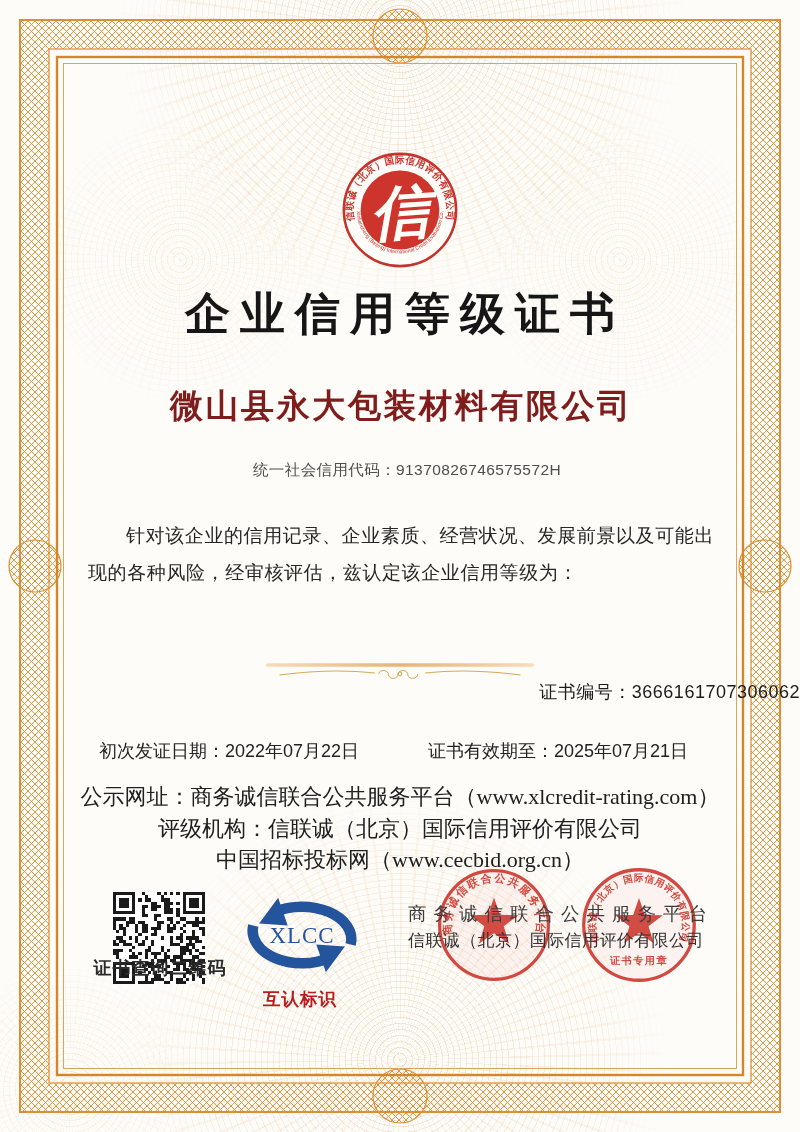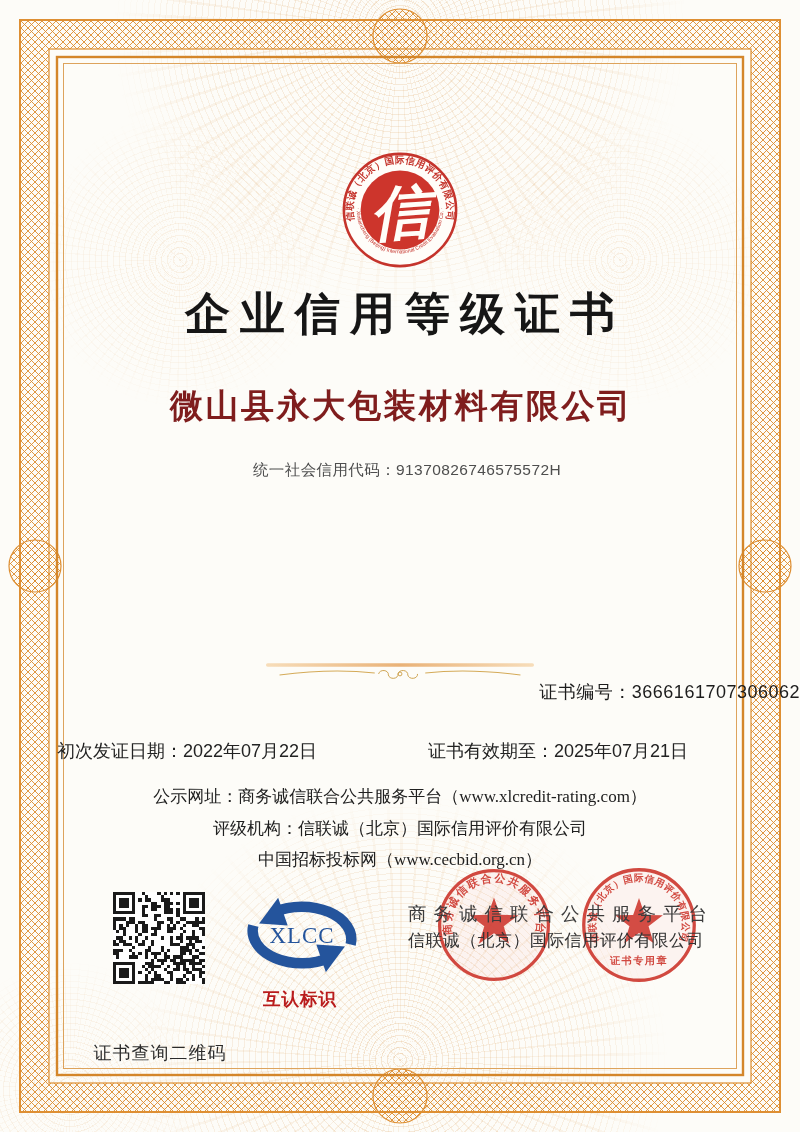--- a/index.html
+++ b/index.html
@@ -37,29 +37,29 @@
   .code-line{top:460px;font-size:15.5px;color:#4e4e4e;letter-spacing:.4px;padding-left:14px;}
   .body-par{top:498px;left:88px;width:626px;font-family:"Liberation Serif","DejaVu Serif",serif;
             font-size:19px;line-height:37px;color:#262626;text-align:justify;
             text-indent:2em;letter-spacing:.6px;}
   .rating{top:568px;font-family:"Liberation Serif","DejaVu Serif",serif;
           font-size:78px;font-weight:700;color:#a21f1c;letter-spacing:15px;margin-left:15px;}
   .flourish{left:264px;top:660px;}
   .certno{top:680px;font-size:18px;color:#1c1c1c;font-weight:500;letter-spacing:.5px;text-align:right;}
 
   .dates-row{top:739px;left:0;right:0;display:flex;justify-content:space-between;
-             padding:0 112px 0 57px;font-size:18px;color:#222;}
+             padding:0 112px 0 99px;font-size:18px;color:#222;}
   .dates-row .lbl{font-family:"Liberation Serif","DejaVu Serif",serif;}
-  .sites{top:781px;font-size:17px;color:#202020;line-height:31.5px;
+  .sites{top:781px;font-size:22px;color:#202020;line-height:31.5px;
          font-family:"Liberation Serif","DejaVu Serif",serif;}
 
   .qr-svg{left:113px;top:892px;}
-  .qr-label{left:70px;top:1041px;width:180px;text-align:center;
+  .qr-label{left:70px;top:956px;width:180px;text-align:center;
             font-family:"Liberation Serif","DejaVu Serif",serif;
-            font-size:18px;font-weight:400;color:#2b2b2b;letter-spacing:1px;}
+            font-size:18px;font-weight:700;color:#2b2b2b;letter-spacing:1px;}
   .xlcc-svg{left:240px;top:887px;}
   .xlcc-label{left:230px;top:987px;width:140px;text-align:center;
               font-family:"Liberation Serif","DejaVu Serif",serif;
               font-size:17.5px;font-weight:700;color:#b91c1c;letter-spacing:1px;}
 
   .seal{z-index:2;}
   .seal-left{left:432px;top:863px;}
   .seal-right{left:576px;top:862px;}
   .overlay1{left:408px;top:901px;z-index:3;white-space:nowrap;
             font-family:"Liberation Serif","DejaVu Serif",serif;
@@ -112,20 +112,21 @@
         <textPath href="#logoArcBot" startOffset="50%" text-anchor="middle">· Xinliancheng (Beijing) International Credit Evaluation Co. ·</textPath>
       </text>
       <text x="65" y="88" text-anchor="middle" font-size="60" font-weight="700" font-style="italic" font-family="'Liberation Serif','DejaVu Serif',serif" fill="#fffdf8" transform="rotate(-4 65 65)">信</text>
     </svg>
 
     <div class="abs centered title">企业信用等级证书</div>
     <div class="abs centered company">微山县永大包装材料有限公司</div>
 
     <div class="abs centered code-line"><span>统一社会信用代码：</span><span>91370826746575572H</span></div>
 
+    <p class="abs body-par">针对该企业的信用记录、企业素质、经营状况、发展前景以及可能出现的各种风险，经审核评估，兹认定该企业信用等级为：</p>
 
 
     <svg class="abs flourish" width="272" height="24" viewBox="0 0 280 24">
       <defs>
         <linearGradient id="flg" x1="0" x2="1">
           <stop offset="0" stop-color="#f7ddba"></stop>
             <stop offset=".5" stop-color="#e9b278"></stop>
             <stop offset="1" stop-color="#f7ddba"></stop>
         </linearGradient>
       </defs>

